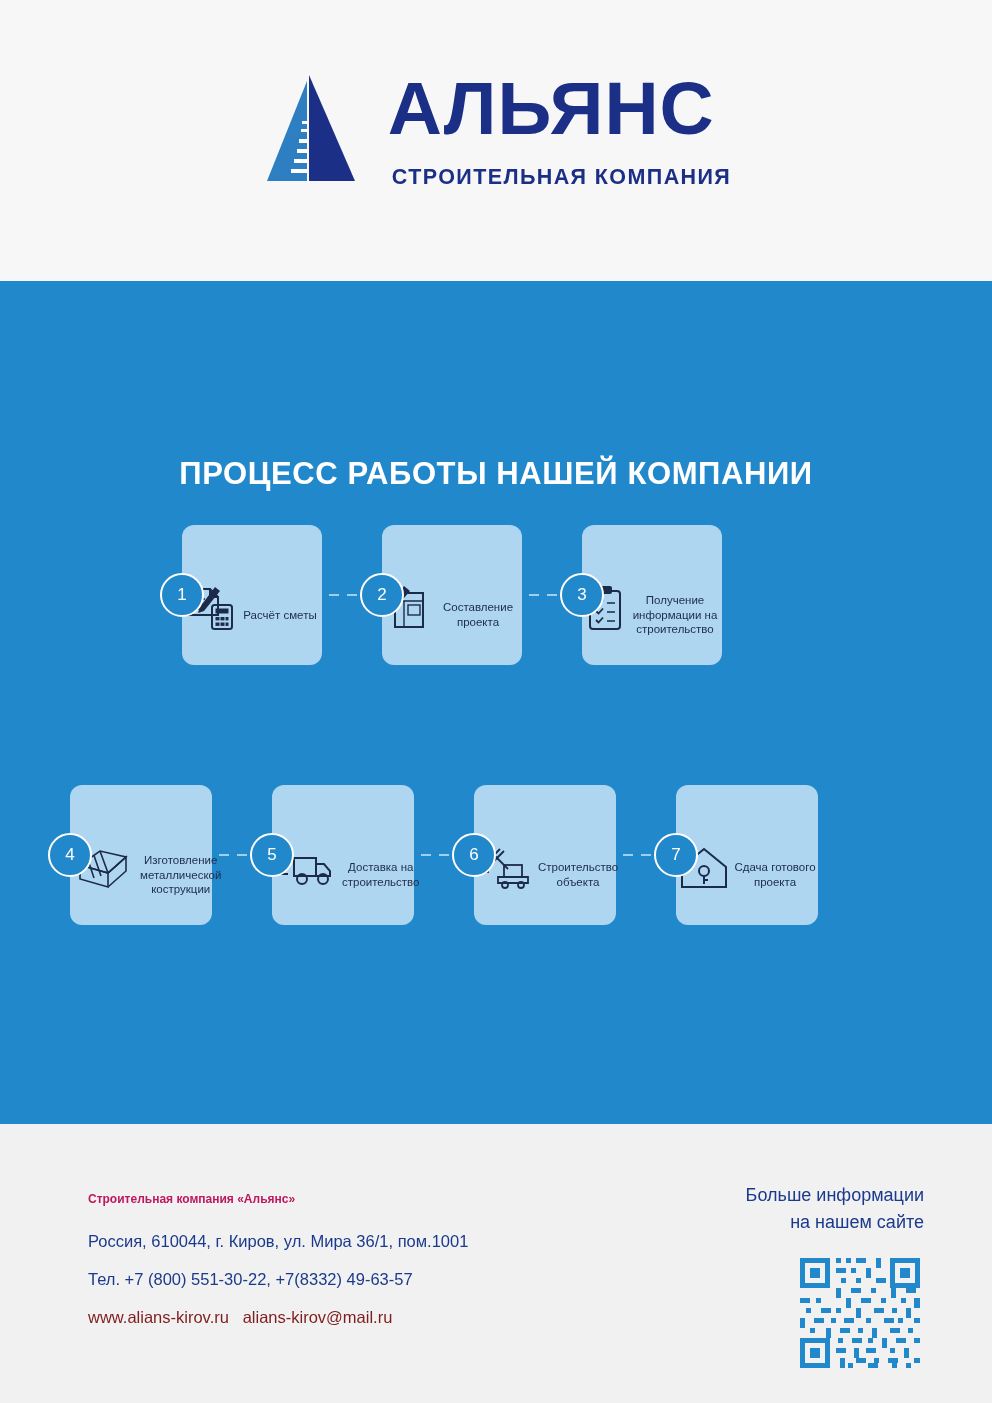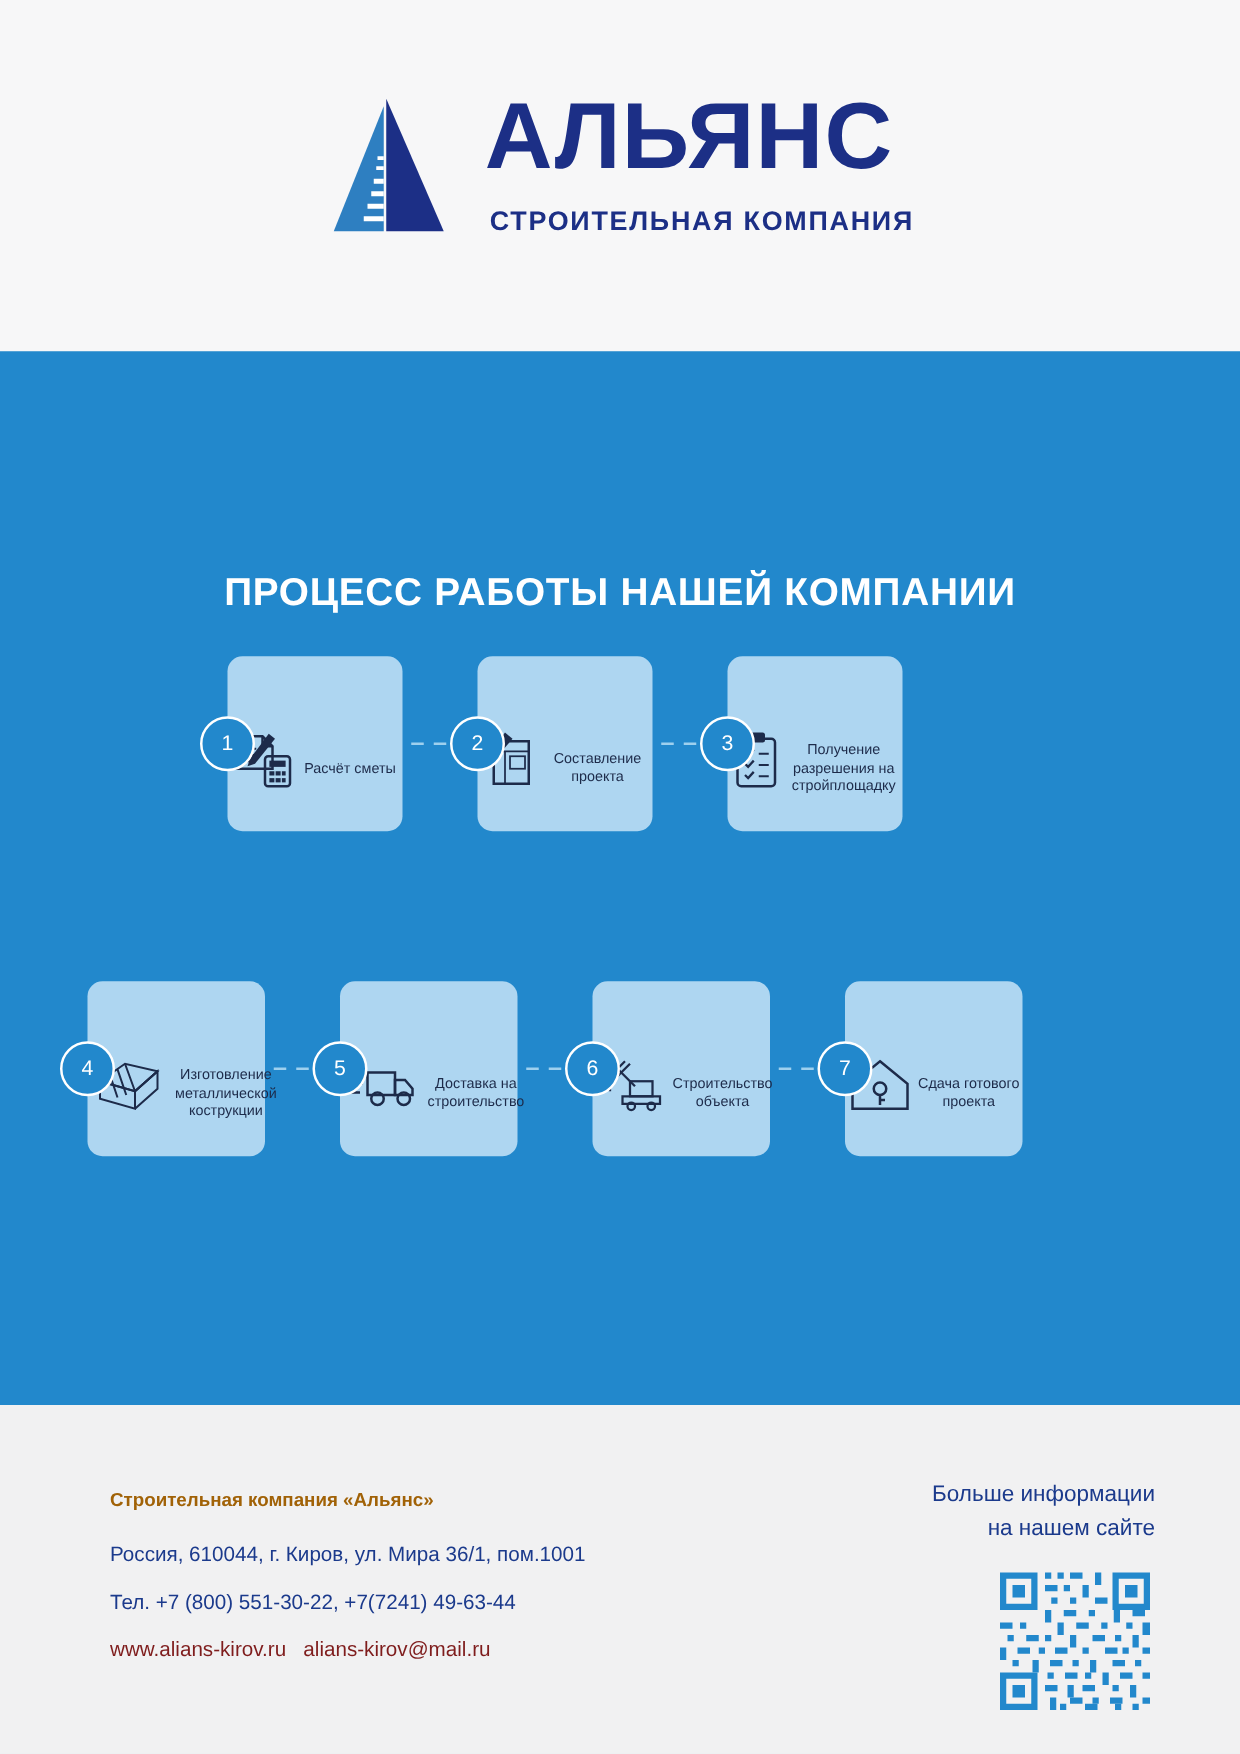--- a/index.html
+++ b/index.html
@@ -26,21 +26,20 @@
     left: 0; top: 0;
     width: 992px;
     height: 281px;
     background: #f7f7f8;
     display: flex;
     align-items: center;
     justify-content: center;
   }
   .logo-wrap {
     display: flex;
-    align-items: center;
     gap: 31px;
     margin-top: -18px;
   }
   .logo-mark {
     width: 96px;
     height: 110px;
     flex: 0 0 auto;
   }
   .logo-text {
     display: flex;
@@ -167,23 +166,23 @@
     height: 279px;
     background: #f1f1f2;
   }
   .footer-left {
     position: absolute;
     left: 88px;
     top: 68px;
     color: #1b3a8c;
   }
   .f-company {
-    font-size: 15px;
+    font-size: 12px;
     font-weight: bold;
-    color: #a16207;
+    color: #be185d;
     margin-bottom: 26px;
   }
   .f-line {
     font-size: 16.5px;
     color: #1b3a8c;
     margin-bottom: 19px;
   }
   .f-links a {
     color: #7f1d1d;
     text-decoration: none;
@@ -302,21 +301,21 @@
               <rect x="8" y="8" width="30" height="38" rx="3" fill="none" stroke="#1d2b4a" stroke-width="2"></rect>
               <rect x="16" y="3" width="14" height="8" rx="2" fill="#1d2b4a"></rect>
               <g stroke="#1d2b4a" stroke-width="1.8" fill="none">
                 <path d="M14 19 l2.5 2.5 4.5 -5"></path>
                 <path d="M14 28 l2.5 2.5 4.5 -5"></path>
                 <path d="M14 37 l2.5 2.5 4.5 -5"></path>
               </g>
               <path d="M25 20 h8 M25 29 h8 M25 38 h8" stroke="#1d2b4a" stroke-width="1.6"></path>
             </svg>
           </div>
-          <div class="label">Получение разрешения на стройплощадку</div>
+          <div class="label">Получение информации на строительство</div>
         </div>
       </div>
 
     </div>
 
     <div class="row row-2">
 
       <div class="step">
         <div class="badge">4</div>
         <div class="card">
@@ -408,21 +407,21 @@
         </div>
       </div>
 
     </div>
   </div>
 
   <div class="footer">
     <div class="footer-left">
       <div class="f-company">Строительная компания «Альянс»</div>
       <div class="f-line">Россия, 610044, г. Киров, ул. Мира 36/1, пом.1001</div>
-      <div class="f-line">Тел. +7 (800) 551-30-22, +7(7241) 49-63-44</div>
+      <div class="f-line">Тел. +7 (800) 551-30-22, +7(8332) 49-63-57</div>
       <div class="f-line f-links">
         <a href="#">www.alians-kirov.ru</a>
         &nbsp;
         <a href="#">alians-kirov@mail.ru</a>
       </div>
     </div>
 
     <div class="footer-right">
       <div class="f-more">
         <div>Больше информации</div>

